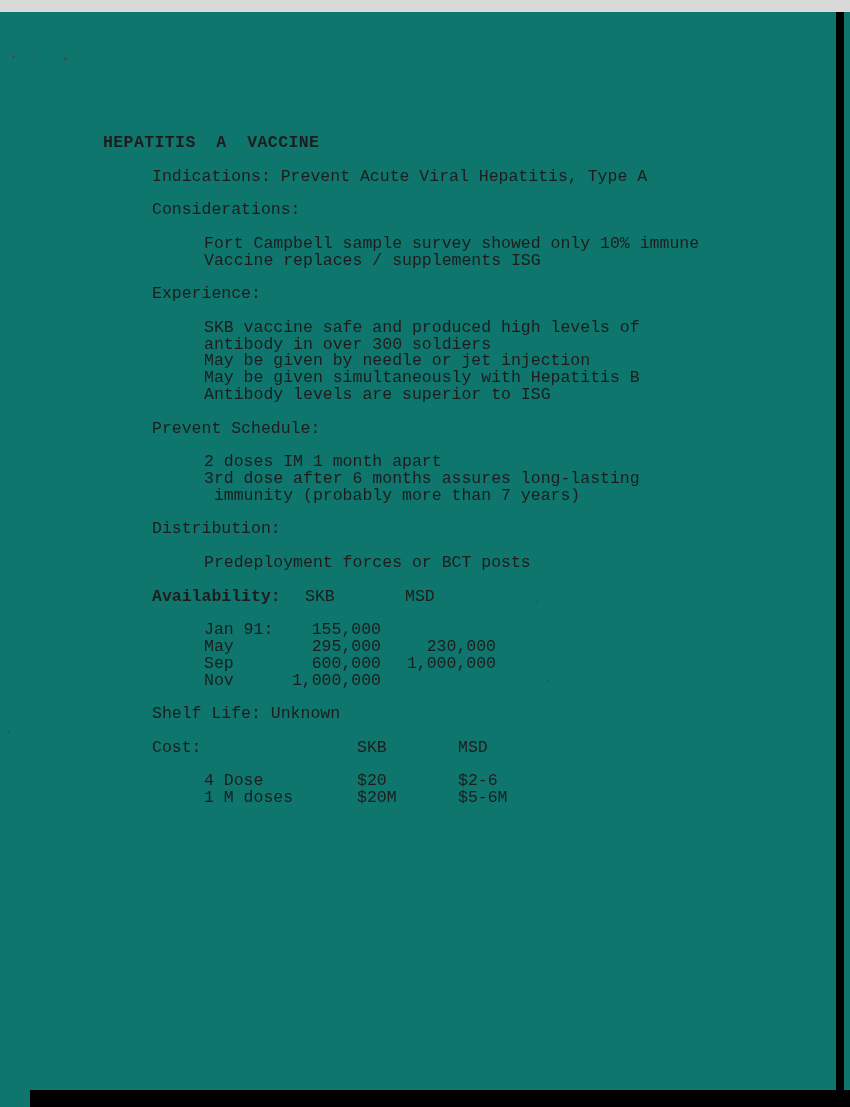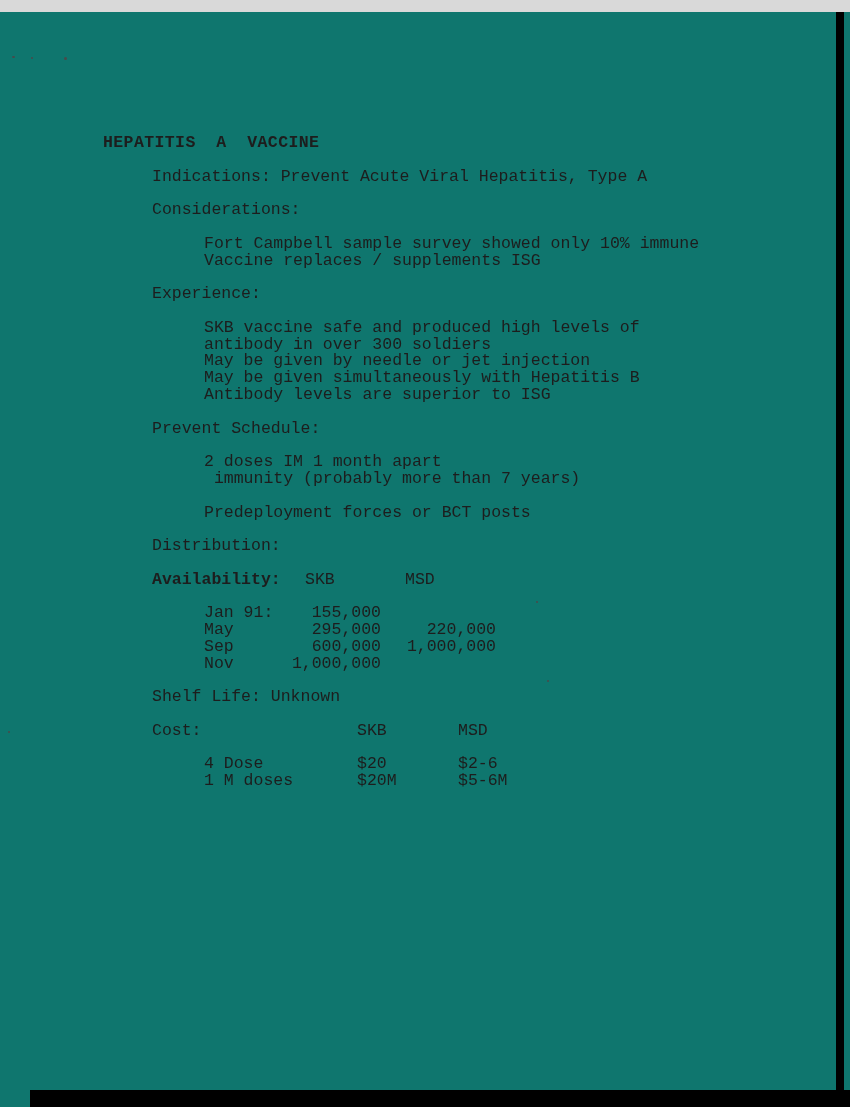--- a/index.html
+++ b/index.html
@@ -118,46 +118,47 @@
       <div class="line">May be given by needle or jet injection</div>
       <div class="line">May be given simultaneously with Hepatitis B</div>
       <div class="line">Antibody levels are superior to ISG</div>
     </div>
 
     <div class="blk ind1">
       <div class="line">Prevent Schedule:</div>
     </div>
     <div class="blk ind2">
       <div class="line">2 doses IM 1 month apart</div>
+      <div class="line">3rd dose after 6 months assures long-lasting</div>
       <div class="line"> immunity (probably more than 7 years)</div>
     </div>
 
+    <div class="blk ind1">
+      <div class="line">Distribution:</div>
+    </div>
     <div class="blk ind2">
       <div class="line">Predeployment forces or BCT posts</div>
-    </div>
-    <div class="blk ind1">
-      <div class="line">Distribution:</div>
     </div>
 
     <div class="blk av-head">
       <span class="c0">Availability:</span>
       <span class="c1">SKB</span>
       <span class="c2">MSD</span>
     </div>
 
     <div class="blk av-table">
       <div class="av-row">
         <span class="c0">Jan 91:</span>
         <span class="c1">155,000</span>
         <span class="c2"></span>
       </div>
       <div class="av-row">
         <span class="c0">May</span>
         <span class="c1">295,000</span>
-        <span class="c2">220,000</span>
+        <span class="c2">230,000</span>
       </div>
       <div class="av-row">
         <span class="c0">Sep</span>
         <span class="c1">600,000</span>
         <span class="c2">1,000,000</span>
       </div>
       <div class="av-row">
         <span class="c0">Nov</span>
         <span class="c1">1,000,000</span>
         <span class="c2"></span>

